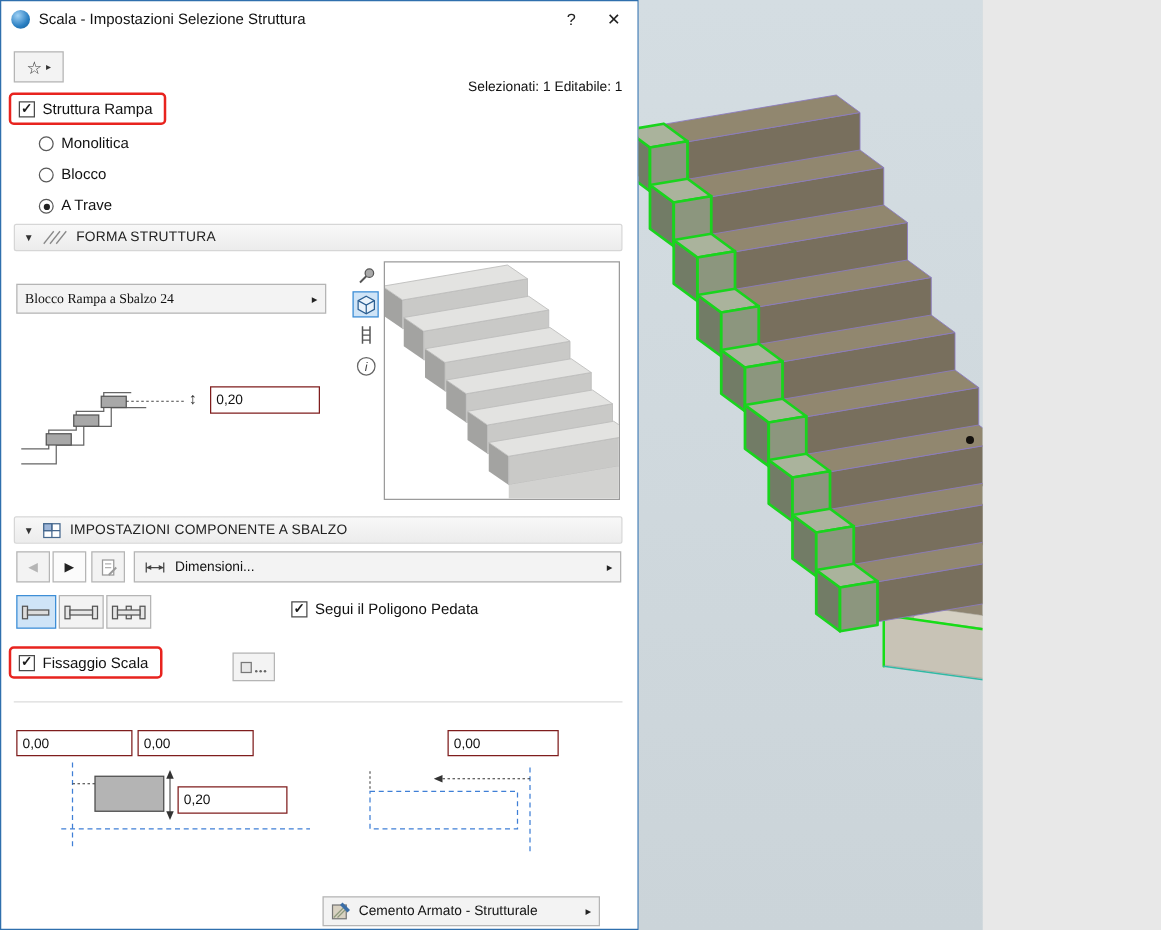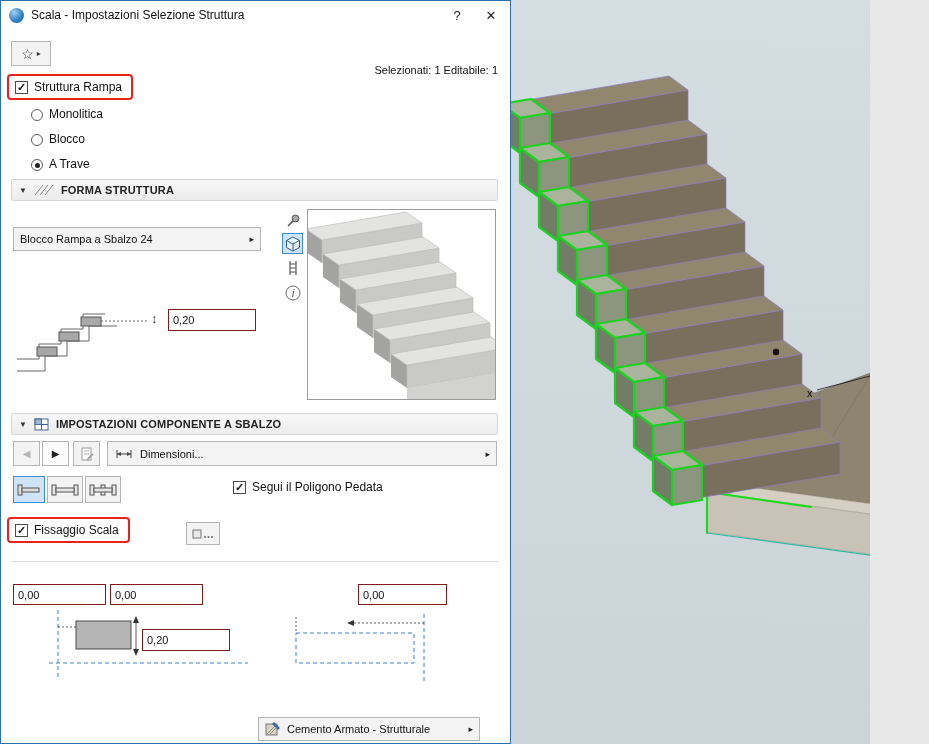--- a/index.html
+++ b/index.html
@@ -1,35 +1,35 @@
 <!DOCTYPE html>
 <html><head>
 <meta charset="utf-8">
 <style>
   html,body{margin:0;padding:0;background:#e8e8e8;}
-  .screen{position:relative;width:870px;height:744px;background:#ccd5da;font-family:"Liberation Sans",sans-serif;overflow:hidden;}
+  .screen{position:relative;width:786px;height:744px;background:#ccd5da;font-family:"Liberation Sans",sans-serif;overflow:hidden;}
   
   .dialog{position:absolute;left:0;top:0;width:511px;height:744px;background:#fff;border:1px solid #2f6fad;box-sizing:border-box;}
   .titlebar{height:28px;display:flex;align-items:center;padding:0 2px 0 8px;}
   .app-ic{width:15px;height:15px;border-radius:50%;background:radial-gradient(circle at 35% 30%,#9fd1f5,#2a7fc2 60%,#135a92);flex:0 0 auto;}
   .title{font-size:12px;color:#111;margin-left:7px;flex:1;white-space:nowrap;}
   .tbtn{width:34px;height:26px;display:flex;align-items:center;justify-content:center;font-size:13px;color:#222;cursor:default;}
   .abs{position:absolute;box-sizing:border-box;}
   .btn{position:absolute;box-sizing:border-box;background:#f3f3f3;border:1px solid #b5b5b5;display:flex;align-items:center;justify-content:center;}
   .drop{justify-content:flex-start;padding:0 6px;gap:6px;font-size:11px;color:#111;}
   .arr{margin-left:auto;font-size:9px;color:#222;}
   .inp{position:absolute;box-sizing:border-box;border:1px solid #7f1d1d;background:#fff;font:11px "Liberation Sans",sans-serif;padding:0 4px;color:#111;outline:none;}
   .chk{width:13px;height:13px;box-sizing:border-box;border:1px solid #4a4a4a;background:#fff;display:inline-flex;align-items:center;justify-content:center;font-size:11px;font-weight:bold;color:#1a1a1a;line-height:1;flex:0 0 auto;}
   .radio{width:12px;height:12px;box-sizing:border-box;border:1px solid #5a5a5a;border-radius:50%;background:#fff;display:inline-flex;align-items:center;justify-content:center;flex:0 0 auto;}
   .radio.sel::after{content:"";width:5px;height:5px;border-radius:50%;background:#222;}
   .lbl{font-size:12px;color:#111;white-space:nowrap;}
   .lbl-s{font-size:11px;color:#111;white-space:nowrap;}
   .sec{position:absolute;height:22px;box-sizing:border-box;background:linear-gradient(#f8f8f8,#ececec);border:1px solid #d6d6d6;border-radius:2px;display:flex;align-items:center;padding:0 7px;gap:7px;}
   .sec .tri{font-size:8px;color:#333;}
-  .sec .st{font-size:11px;font-weight:bold;color:#222;letter-spacing:.2px;}
+  .sec .st{font-size:11px;font-weight:normal;color:#222;letter-spacing:.2px;}
   .redbox{position:absolute;display:flex;align-items:center;gap:6px;padding:4px 9px 4px 6px;border:2px solid #e8231e;border-radius:4px;background:#fff;}
   .row{position:absolute;display:flex;align-items:flex-end;gap:6px;}
   .icb{position:absolute;width:21px;height:21px;box-sizing:border-box;display:flex;align-items:center;justify-content:center;background:transparent;border:1px solid transparent;}
   .icb.sel{background:#cfe4f7;border:1px solid #3e8ed6;}
   .preview{position:absolute;left:306px;top:208px;width:189px;height:191px;background:#fff;border:1px solid #9b9b9b;box-sizing:border-box;}
   .divider{position:absolute;height:1px;background:#dcdcdc;}
   .disabled{color:#b5b5b5;}
   .nfw{color:#222;}
   .glyph-ud{position:absolute;font-size:13px;color:#333;}
   
@@ -79,21 +79,21 @@
     <div class="sec" style="left:10px;top:178px;width:487px;">
       <span class="tri">▼</span>
       <svg width="20" height="12">
         <line x1="1" y1="11" x2="9" y2="1" stroke="#888" stroke-width="1"></line>
         <line x1="6" y1="11" x2="14" y2="1" stroke="#888" stroke-width="1"></line>
         <line x1="11" y1="11" x2="19" y2="1" stroke="#888" stroke-width="1"></line>
       </svg>
       <span class="st">FORMA STRUTTURA</span>
     </div>
 
-    <div class="btn drop" style="left:12px;top:226px;width:248px;height:24px;">
+    <div class="btn drop" style="left:12px;top:226px;width:248px;height:24px;font-family:Liberation Serif, serif;">
       <span>Blocco Rampa a Sbalzo 24</span>
       <span class="arr">▸</span>
     </div>
 
     <div class="icb" style="left:281px;top:208px;">
       <svg width="18" height="18">
         <line x1="4" y1="15" x2="9" y2="10" stroke="#555" stroke-width="1.6"></line>
         <circle cx="11.5" cy="7.5" r="3.4" fill="#a9a9a9" stroke="#555" stroke-width="1"></circle>
       </svg>
     </div>

